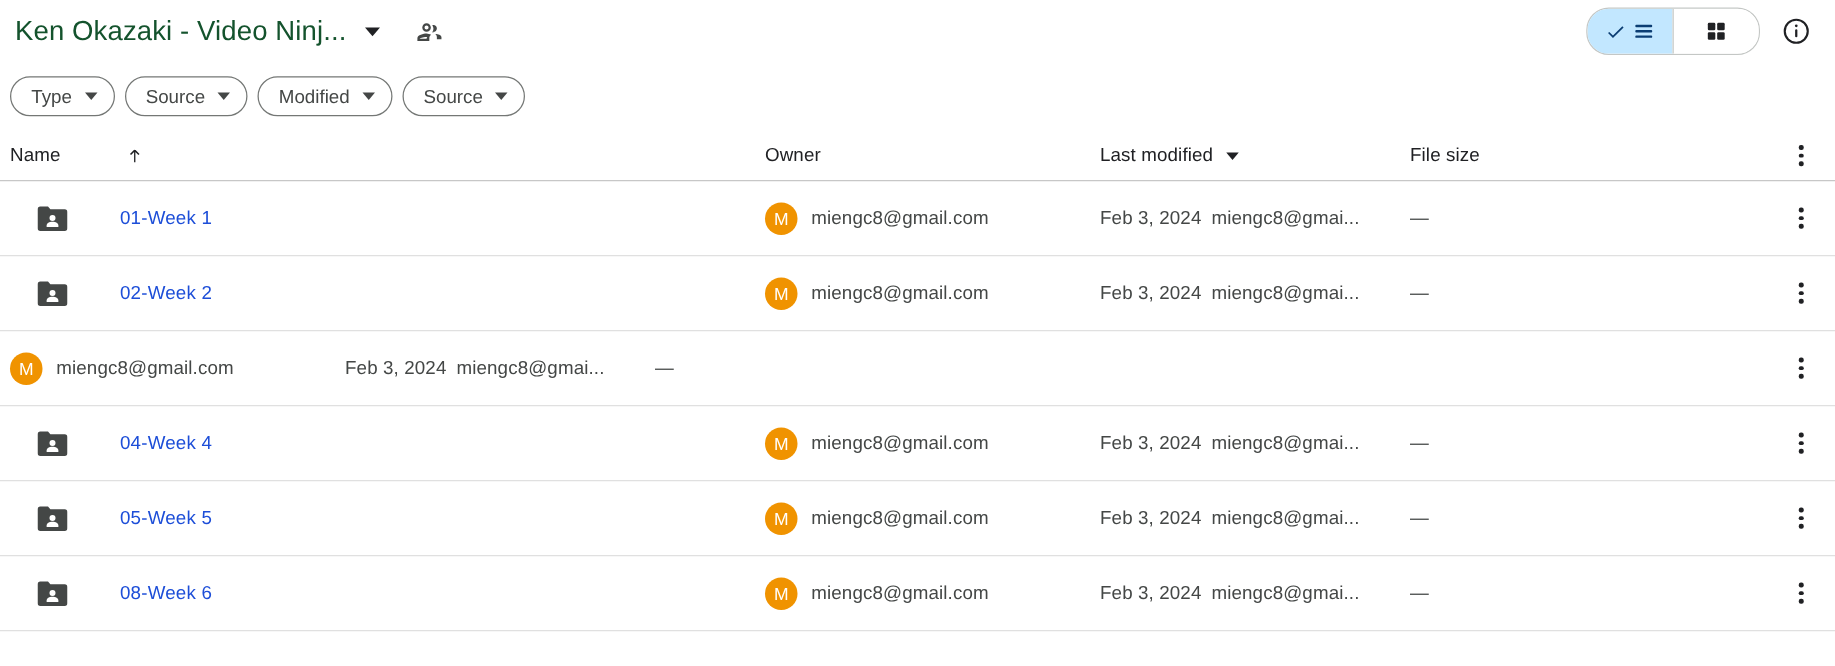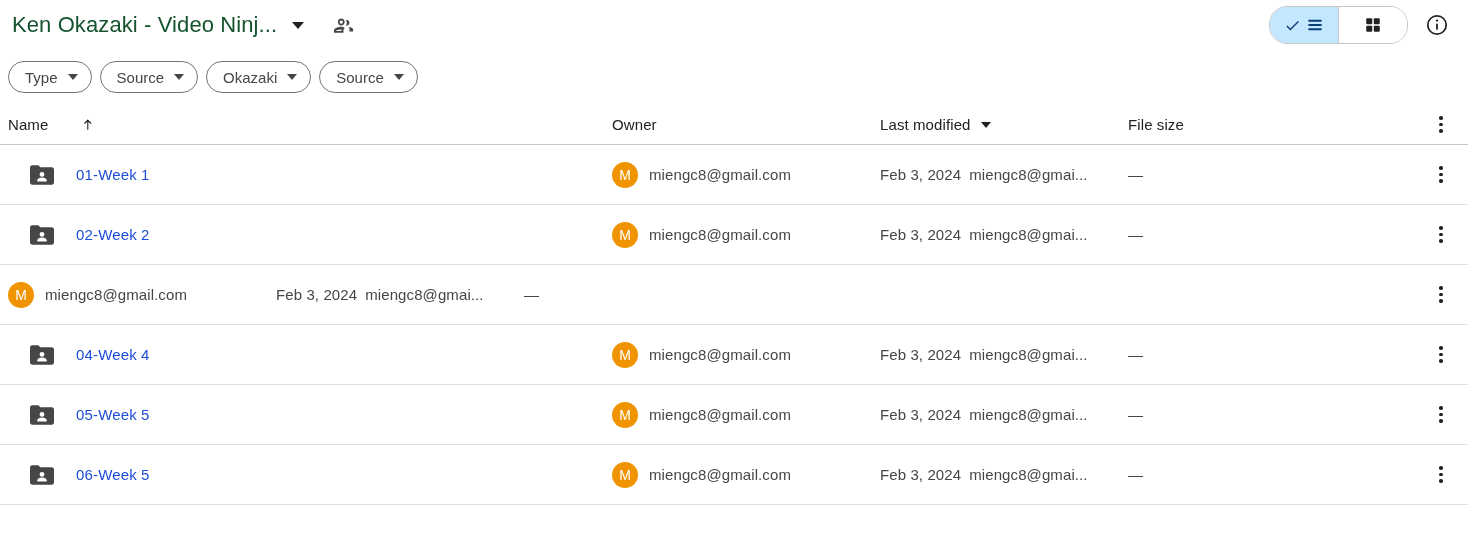--- a/index.html
+++ b/index.html
@@ -140,20 +140,21 @@
   }
   .header-row {
     height: 40px;
     border-bottom: 1px solid #c7c7c7;
   }
   .col-name {
     width: 604px;
     display: flex;
     align-items: center;
     flex-shrink: 0;
+    gap: 20px;
   }
   .col-owner {
     width: 268px;
     display: flex;
     align-items: center;
     flex-shrink: 0;
   }
   .col-modified {
     width: 248px;
     display: flex;
@@ -308,21 +309,21 @@
 <div class="chips">
   <div class="chip">
     <span>Type</span>
     <span class="chip-caret"></span>
   </div>
   <div class="chip">
     <span>Source</span>
     <span class="chip-caret"></span>
   </div>
   <div class="chip">
-    <span>Okazaki</span>
+    <span>Modified</span>
     <span class="chip-caret"></span>
   </div>
   <div class="chip">
     <span>Source</span>
     <span class="chip-caret"></span>
   </div>
 </div>
 
 <div class="table">
 
@@ -502,21 +503,21 @@
 
   <div class="row">
     <div class="col-name">
       <span class="folder-icon">
         <svg width="24" height="22" viewBox="0 0 24 22">
           <path fill="#444746" d="M2.2 1.2h6.2l1.9 2.1h11.5c1.2 0 2.2 1 2.2 2.2V18.6c0 1.2-1 2.2-2.2 2.2H2.2C1 20.8 0 19.8 0 18.6V3.4c0-1.2 1-2.2 2.2-2.2z"></path>
           <circle cx="12" cy="10.4" r="2.4" fill="#ffffff"></circle>
           <path fill="#ffffff" d="M12 13.4c-2.6 0-4.7 1.3-4.7 2.9v1.2h9.4v-1.2c0-1.6-2.1-2.9-4.7-2.9z"></path>
         </svg>
       </span>
-      <span class="file-name">06-Week 5</span>
+      <span class="file-name">08-Week 6</span>
     </div>
     <div class="col-owner">
       <span class="avatar">M</span>
       <span class="owner-text">miengc8@gmail.com</span>
     </div>
     <div class="col-modified">
       <span class="modified-date">Feb 3, 2024</span>
       <span class="modified-by">miengc8@gmai...</span>
     </div>
     <div class="col-size">

